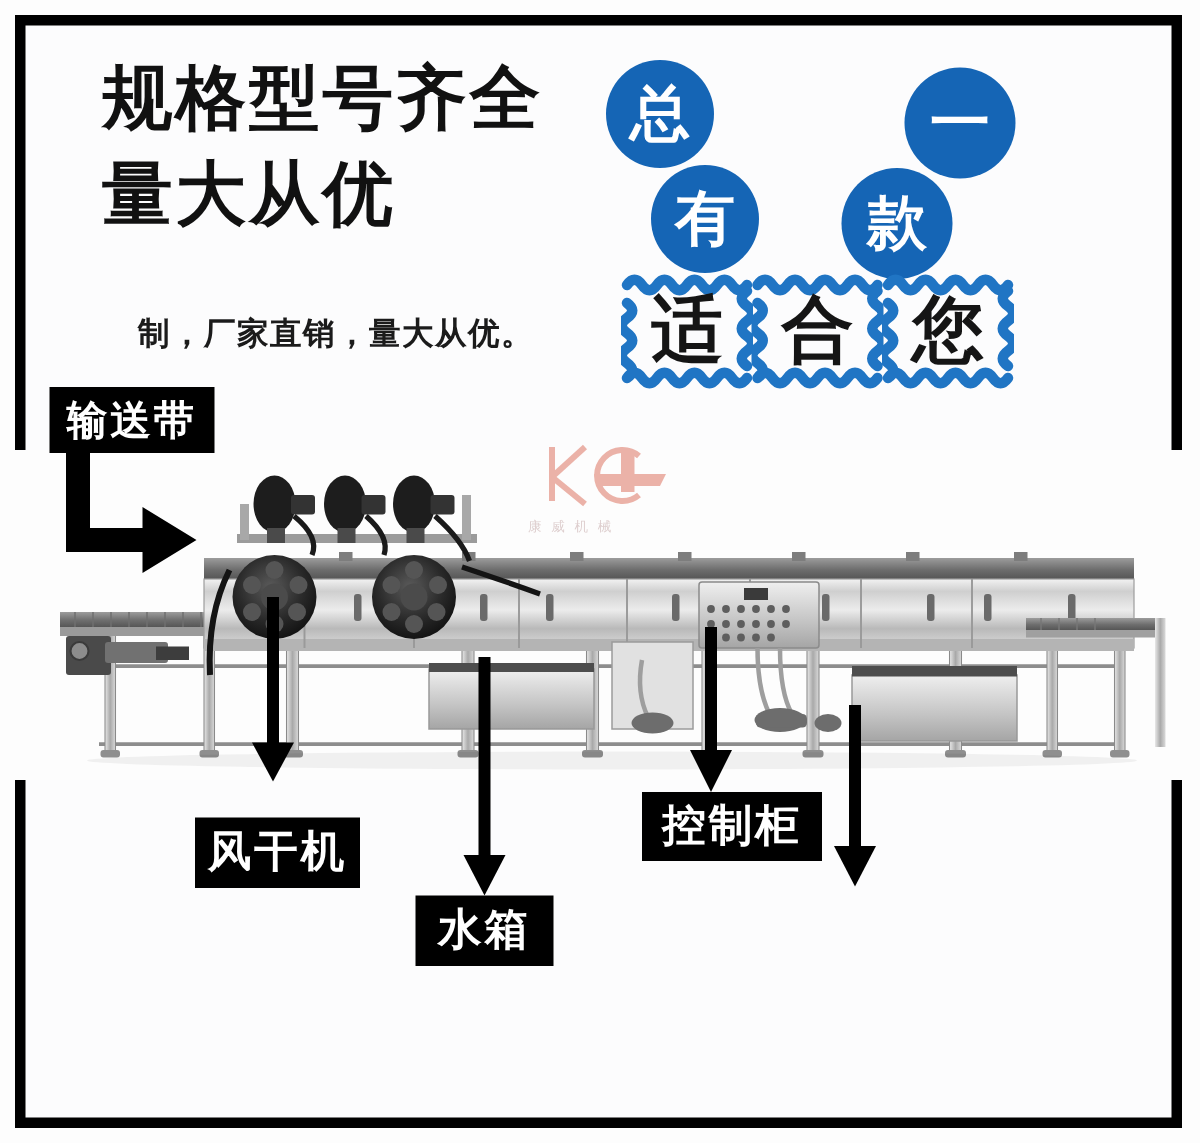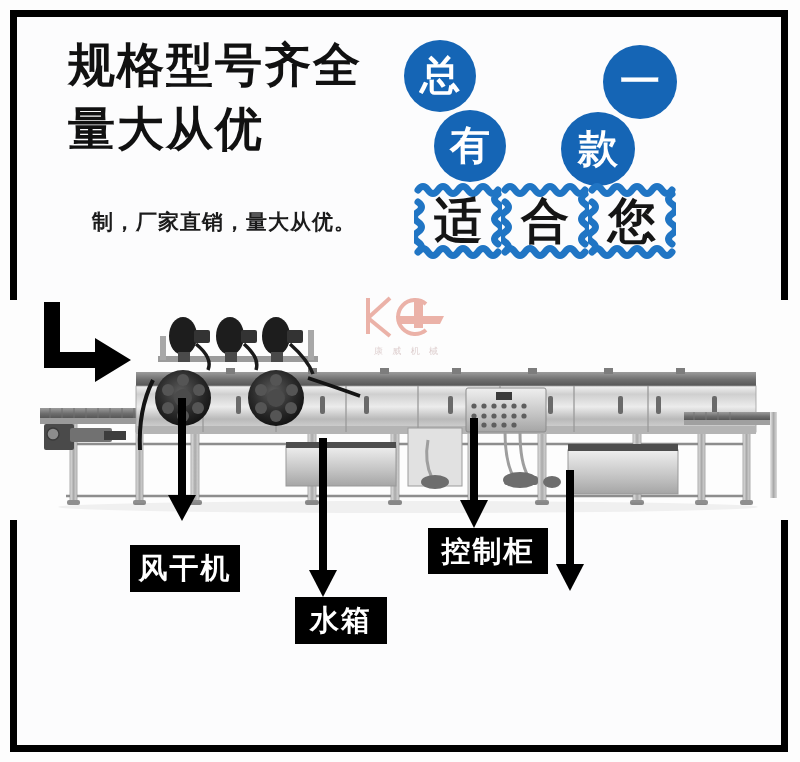--- a/index.html
+++ b/index.html
@@ -108,21 +108,21 @@
     font-weight: 700;
     letter-spacing: 2px;
     display: flex;
     align-items: center;
     justify-content: center;
     line-height: 1;
     white-space: nowrap;
   }
   #callout-conveyor  { left: 33px;  top: 258px; width: 110px; height: 44px; font-size: 27px; }
   #callout-dryer     { left: 130px; top: 521px; width: 110px; height: 47px; font-size: 29px; margin-top: 24px; }
-  #callout-tank      { left: 295px; top: 597px; width: 92px;  height: 47px; font-size: 29px; }
+  #callout-tank      { left: 277px; top: 597px; width: 92px;  height: 47px; font-size: 29px; }
   #callout-cabinet   { left: 428px; top: 528px; width: 120px; height: 46px; font-size: 29px; }
   #callout-pump      { left: 523px; top: 591px; width: 94px;  height: 46px; font-size: 29px; }
 
   
   #arrows {
     position: absolute;
     left: 0; top: 0;
     width: 800px; height: 762px;
     pointer-events: none;
   }
@@ -142,24 +142,23 @@
     left: 352px;
     top: 288px;
     width: 110px;
     height: 70px;
     opacity: 0.40;
   }
   #watermark .wmtext {
     position: absolute;
     bottom: 0; left: 0;
     width: 100%;
-    text-align: center;
     font-size: 9px;
     color: #b08a8a;
-    font-family: Liberation Mono, monospace;
+    font-family: Liberation Sans, sans-serif;
     letter-spacing: 2px;
   }
 </style>
 </head>
 <body>
 
 <div id="root">
 
   <div id="frame"></div>
 
@@ -467,17 +466,18 @@
   <div class="wavybox" id="wavy-2">
     <svg viewBox="0 0 88 78" preserveAspectRatio="none">
       <path d="M4,8 q5,-7 10,0 q5,7 10,0 q5,-7 10,0 q5,7 10,0 q5,-7 10,0 q5,7 10,0 q5,-7 10,0 q5,7 10,0
                M84,12 q-7,5 0,10 q7,5 0,10 q-7,5 0,10 q7,5 0,10 q-7,5 0,10
                M84,70 q-5,7 -10,0 q-5,-7 -10,0 q-5,7 -10,0 q-5,-7 -10,0 q-5,7 -10,0 q-5,-7 -10,0 q-5,7 -10,0 q-5,-7 -10,0
                M4,70 q7,-5 0,-10 q-7,-5 0,-10 q7,-5 0,-10 q-7,-5 0,-10 q7,-5 0,-10" fill="none" stroke="#2075C4" stroke-width="7" stroke-linecap="round"></path>
     </svg>
     <div class="glyph">您</div>
   </div>
 
+  <div class="callout" id="callout-conveyor">输送带</div>
   <div class="callout" id="callout-dryer">风干机</div>
   <div class="callout" id="callout-tank">水箱</div>
   <div class="callout" id="callout-cabinet">控制柜</div>
 
 </div>
 
 </body></html>

